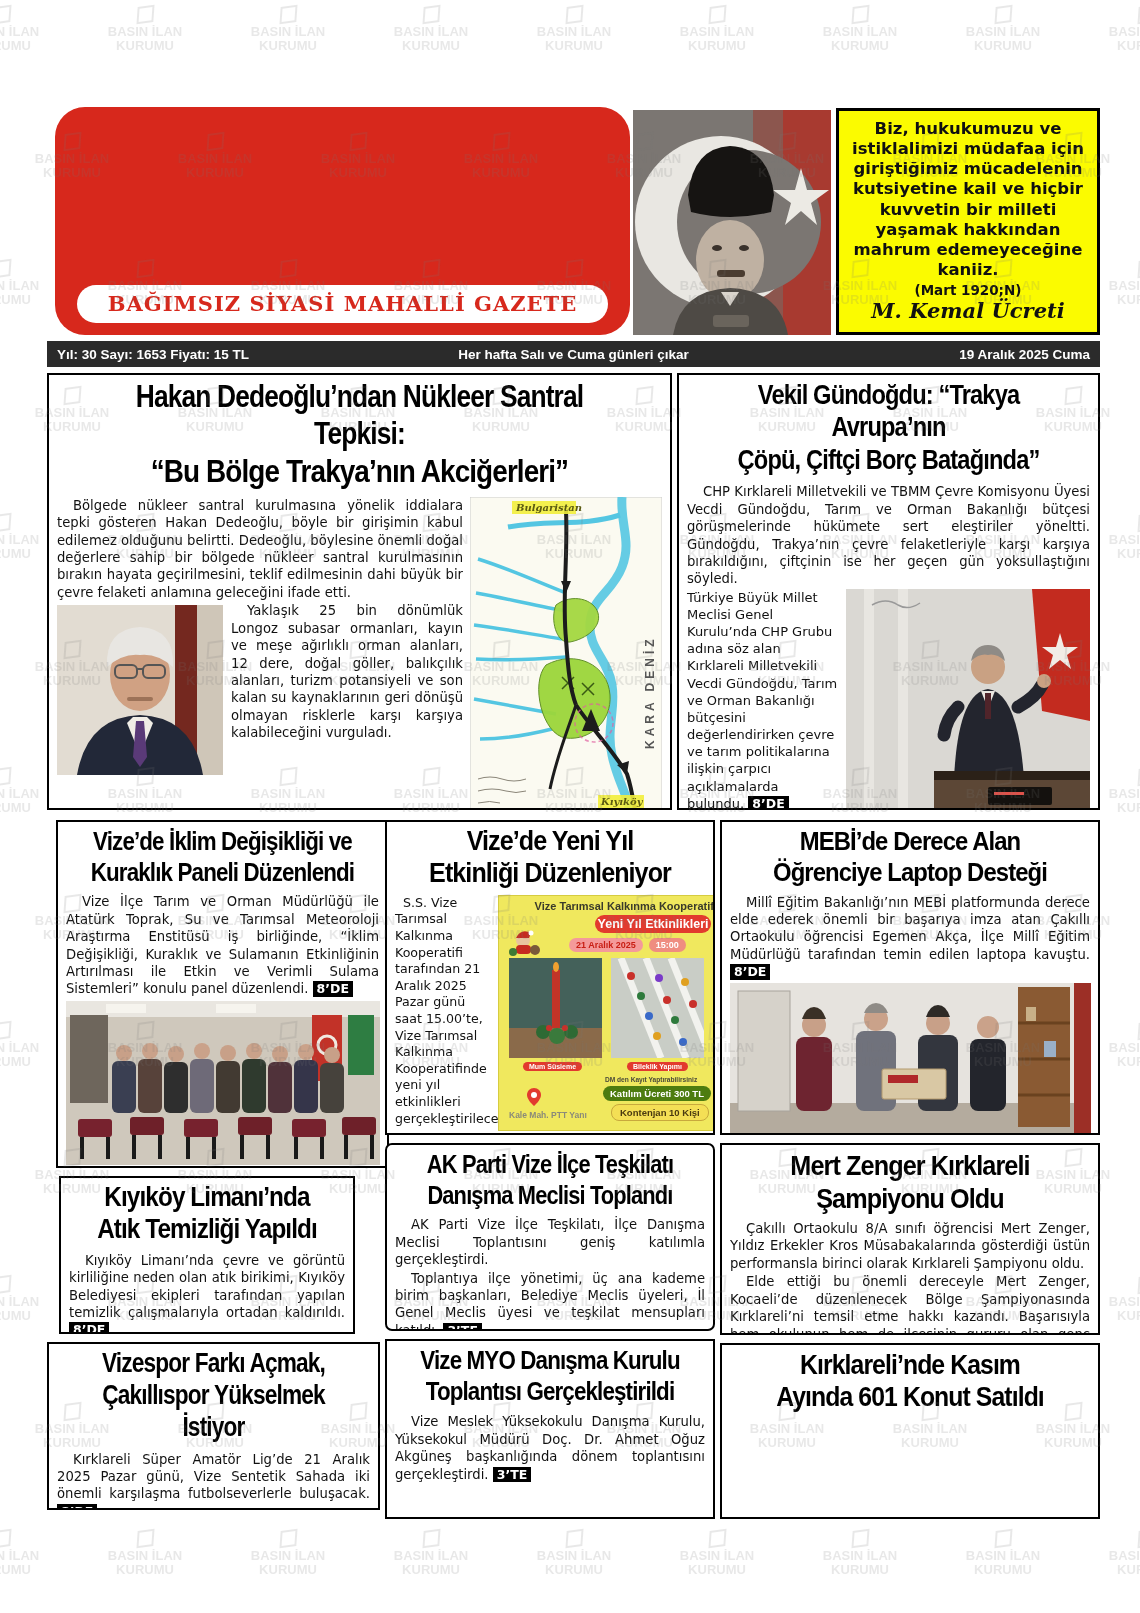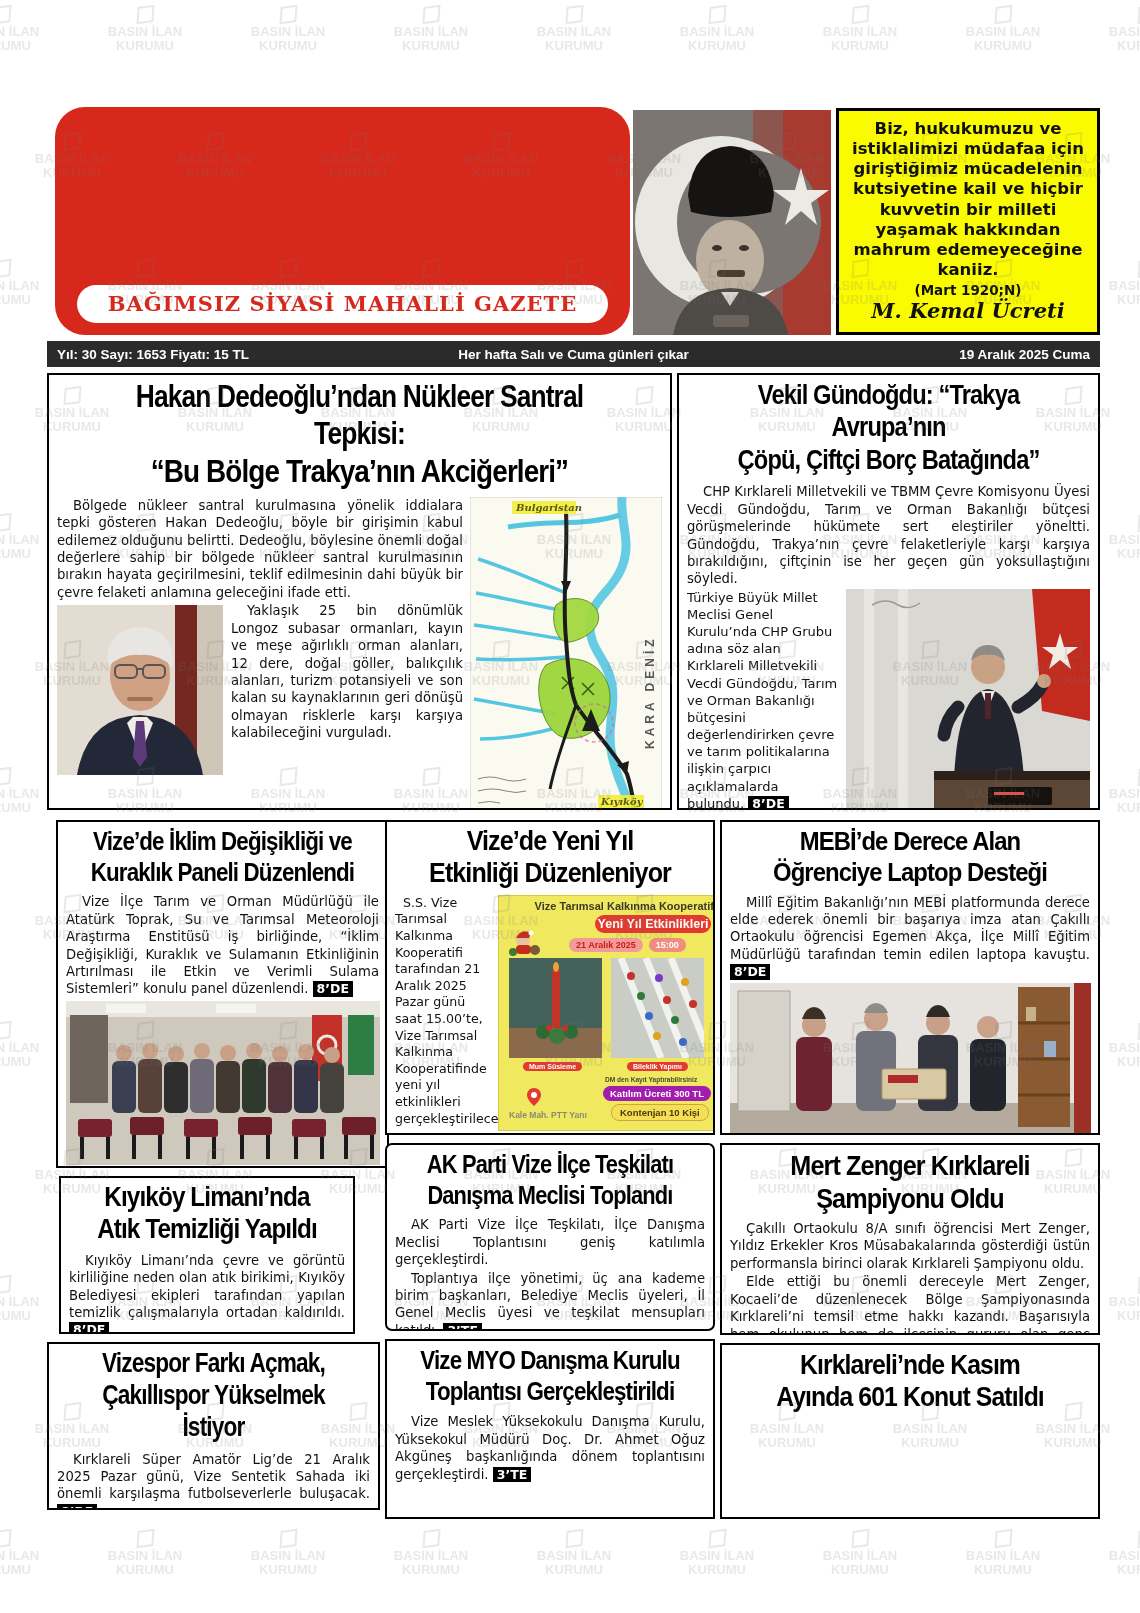--- a/index.html
+++ b/index.html
@@ -103,21 +103,21 @@
   .po-time{background:#ef8d80;color:#fff;}
   #poster .po-santa{position:absolute;left:8px;top:32px;width:34px;height:30px;}
   .po-img{position:absolute;width:93px;height:100px;top:62px;}
   .po-img.left{left:10px;}
   .po-img.right{left:112px;}
   .po-lab{position:absolute;background:#e23a2e;color:#fff;font-weight:bold;font-size:7px;border-radius:7px;
           padding:1px 6px;top:166px;}
   .po-lab.l1{left:24px;}
   .po-lab.l2{left:128px;}
   .po-note{position:absolute;top:180px;left:106px;font-size:6.6px;font-weight:bold;color:#4a4a3a;}
-  .po-fee{position:absolute;top:190px;left:104px;background:#a21caf;color:#fff;font-weight:bold;font-size:9.5px;
+  .po-fee{position:absolute;top:190px;left:104px;background:#4d7c0f;color:#fff;font-weight:bold;font-size:9.5px;
           border-radius:8px;padding:2px 7px;}
   .po-quota{position:absolute;top:208px;left:112px;background:#f4df55;border:1px solid #c8a93c;color:#4a3a10;
           font-weight:bold;font-size:9.5px;border-radius:8px;padding:2px 8px;}
   .po-loc{position:absolute;top:214px;left:10px;font-size:8.5px;font-weight:bold;color:#8a8a7a;}
   .po-pin{position:absolute;top:192px;left:28px;width:14px;height:18px;}
 </style>
 </head>
 <body>
 
 <div id="page">

